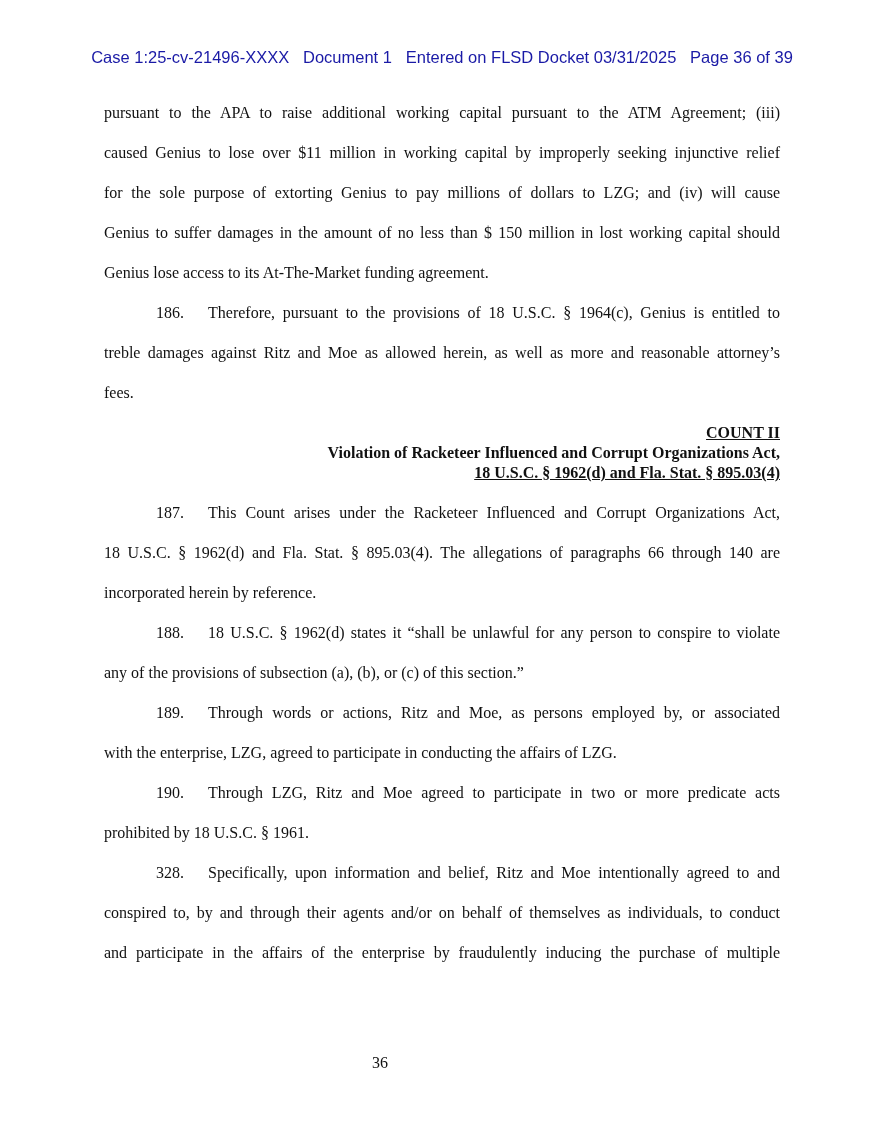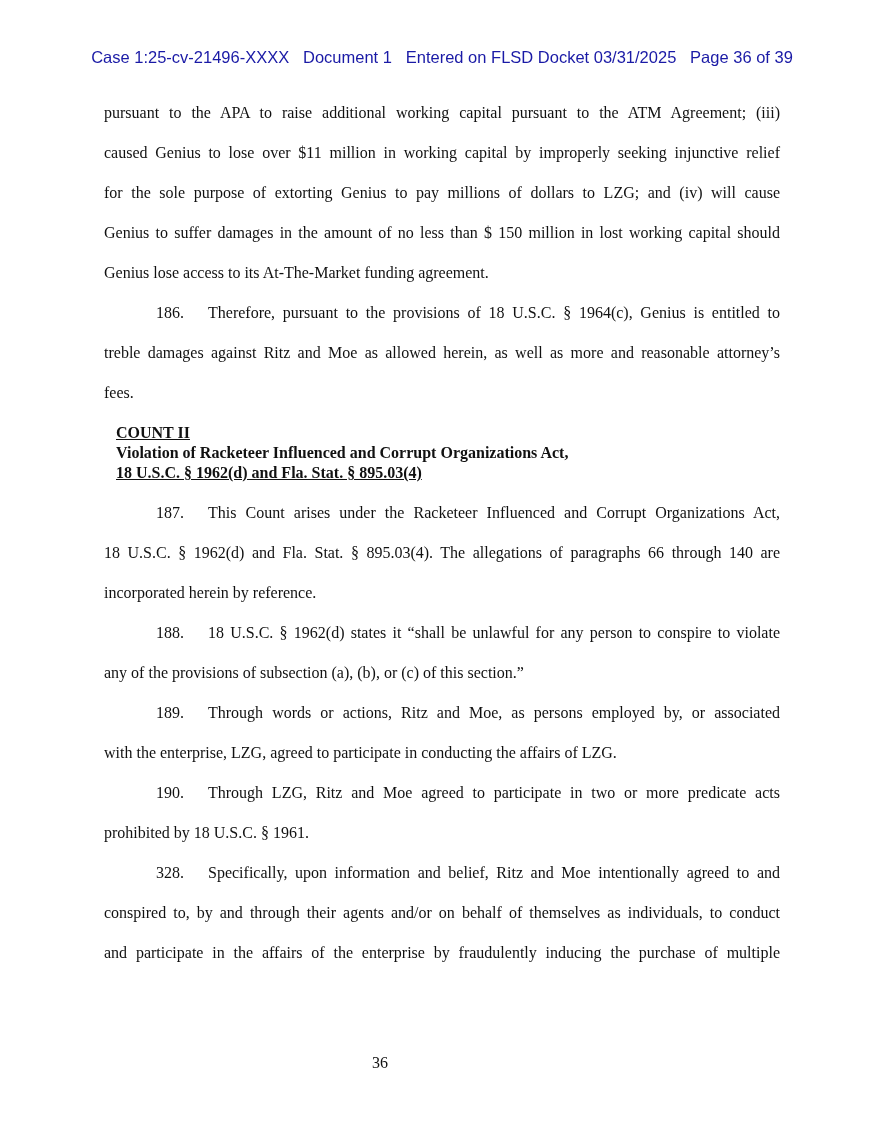--- a/index.html
+++ b/index.html
@@ -4,21 +4,21 @@
 <style>
   html, body { margin:0; padding:0; background:#ffffff; }
   body { width:884px; height:1144px; position:relative; overflow:hidden; }
   .header { position:absolute; top:16px; left:0; width:884px; text-align:center;
     font-family:"Liberation Sans", sans-serif; font-size:16.5px; color:#1a1aa6; white-space:pre;margin-top:32px; }
   .page { position:absolute; left:104px; width:676px; font-family:"Liberation Serif", serif; font-size:16px; color:#111; }
   .line { position:absolute; left:0; width:676px; white-space:nowrap; text-align:justify; text-align-last:justify; }
   .line.last { text-align-last:left; }
   .line.indent { padding-left:52px; box-sizing:border-box; }
   .num { display:inline-block; width:52px; }
-  .heading { position:absolute; left:12px; width:676px; text-align:left; font-weight:bold; white-space:nowrap; }
+  .heading { position:absolute; left:0; width:676px; text-align:right; font-weight:bold; white-space:nowrap; }
   .u { text-decoration:underline; }
   .pagenum { position:absolute; top:1054px; left:0; width:760px; text-align:center; font-family:"Liberation Serif", serif; font-size:16px; color:#111; }
 </style>
 </head>
 <body>
 
 <div class="header"><span>Case 1:25-cv-21496-XXXX</span>   <span>Document 1</span>   <span>Entered on FLSD Docket 03/31/2025</span>   <span>Page 36 of 39</span></div>
 
 <div class="page">
   <div class="line" style="top:104px">pursuant to the APA to raise additional working capital pursuant to the ATM Agreement; (iii)</div>

